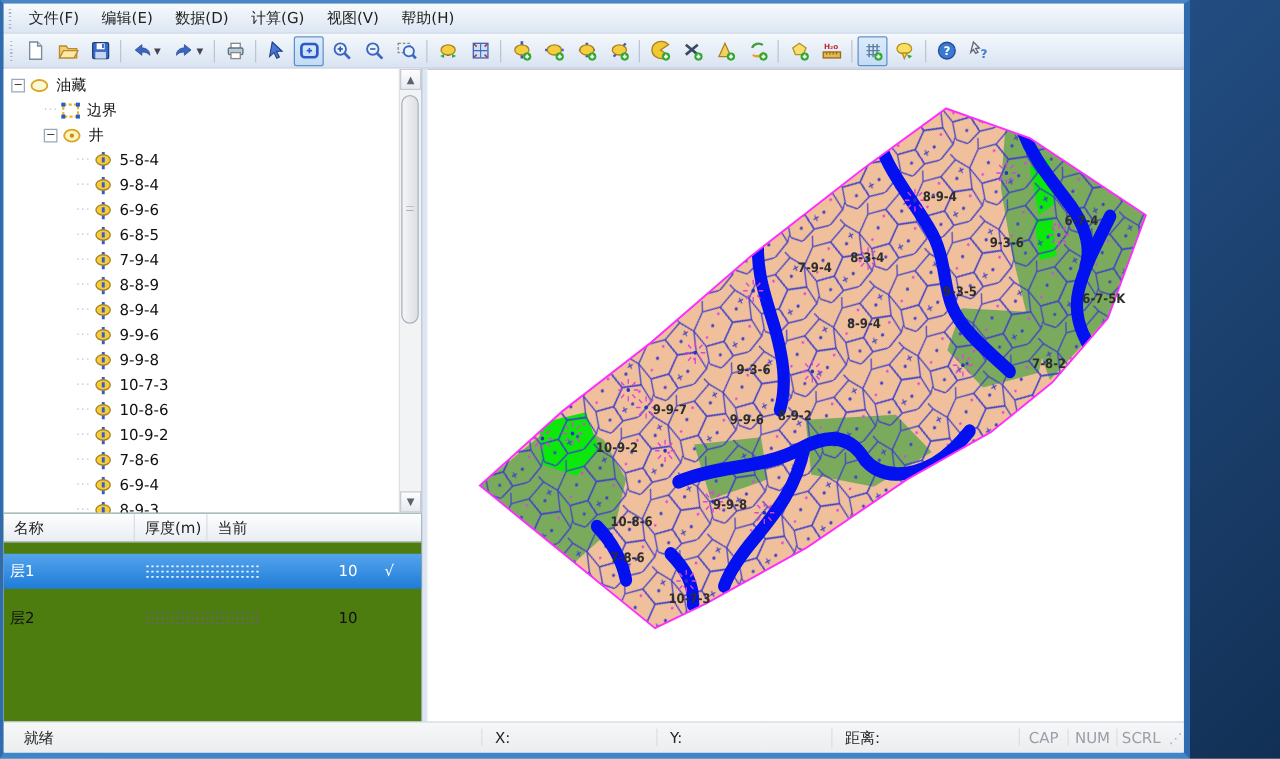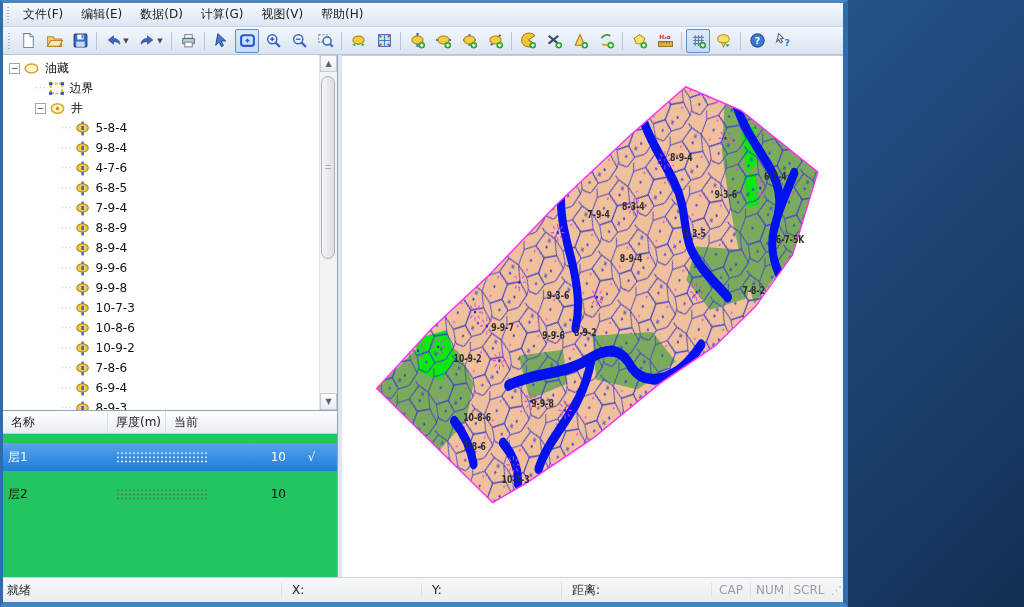--- a/index.html
+++ b/index.html
@@ -3,21 +3,21 @@
 <meta charset="utf-8">
 <style>
   html,body{margin:0;padding:0;}
   body{
     width:1024px;height:607px;overflow:hidden;
     font-family:"DejaVu Sans","Liberation Sans",sans-serif;
     background:linear-gradient(135deg,#16335e,#2a5a96 40%,#123055);
     position:relative;
   }
   .window{
-    position:absolute;left:0;top:0;width:848px;height:607px;
+    position:absolute;left:0;top:0;width:952px;height:607px;
     box-sizing:border-box;
     border-left:3px solid #2f6bad;border-right:5px solid #2f6bad;
     border-top:3px solid #4a86c4;border-bottom:5px solid #3e86c8;
     background:#eef3fa;display:flex;flex-direction:column;
   }
   
   .menubar{
     height:23px;flex:0 0 23px;display:flex;align-items:center;
     background:linear-gradient(#f7fafd,#dce6f3);
     border-bottom:1px solid #c8d4e4;font-size:12px;color:#222;
@@ -58,40 +58,40 @@
   
   .vscroll{position:absolute;top:0;right:0;width:17px;bottom:0;background:#f2f3f5;border-left:1px solid #e0e2e6;}
   .vscroll .arr{position:absolute;left:0;width:17px;height:17px;display:flex;align-items:center;justify-content:center;
     font-size:8px;color:#5a6470;background:linear-gradient(#fdfdfd,#e8eaee);border:1px solid #c7ccd4;box-sizing:border-box;}
   .vscroll .arr.up{top:0;} .vscroll .arr.down{bottom:0;}
   .vscroll .thumb{position:absolute;left:1px;width:14px;top:21px;height:183px;border-radius:7px;
     background:linear-gradient(90deg,#f4f5f7,#dddfe4);border:1px solid #a9b0ba;box-sizing:border-box;}
   .vscroll .thumb:after{content:"";position:absolute;left:3px;right:3px;top:50%;height:5px;margin-top:-3px;
     background:repeating-linear-gradient(#aab2bd 0 1px,transparent 1px 3px);}
   
-  .layers{flex:1 1 auto;background:#22c55e;font-size:12px;position:relative;}
+  .layers{flex:1 1 auto;background:#4d7c0f;font-size:12px;position:relative;}
   .lt-head{display:flex;height:22px;background:linear-gradient(#fdfefe,#e9edf3);
     border-bottom:1px solid #c3cbd6;color:#222;}
   .lt-head .c{display:flex;align-items:center;padding-left:8px;box-sizing:border-box;border-right:1px solid #d8dee6;}
   .lt-row{display:flex;height:28px;margin-top:9px;align-items:center;color:#111;}
   .lt-row.selected{background:linear-gradient(#55a4ec,#1f7cd9);color:#fff;}
   .c-name{width:105px;flex:0 0 105px;padding-left:5px;box-sizing:border-box;}
   .c-strat{width:120px;flex:0 0 120px;display:flex;align-items:center;padding-left:8px;box-sizing:border-box;}
   .c-thick{width:58px;flex:0 0 58px;text-align:right;}
   .c-cur{width:51px;flex:0 0 51px;text-align:center;}
   .dots{width:92px;height:13px;
     background-image:radial-gradient(#666 0.8px,transparent 1px);background-size:4px 4.2px;}
   .lt-row.selected .dots{background-image:radial-gradient(rgba(255,255,255,.9) 0.8px,transparent 1px);}
   
   .map-area{flex:1 1 auto;background:#fff;position:relative;border-top:1px solid #c3cbd6;min-width:0;}
   .map-area svg{display:block;width:100%;height:100%;}
   
   .statusbar{height:24px;flex:0 0 24px;display:flex;align-items:center;
     background:linear-gradient(#f6f7f8,#ecedef);border-top:1px solid #cfd4da;font-size:12px;color:#222;}
-  .sb-ready{flex:1 1 auto;padding-left:4px;}
+  .sb-ready{flex:1 1 auto;padding-left:16px;}
   .sb-cell{width:140px;flex:0 0 140px;border-left:1px solid #dcdfe3;padding-left:10px;box-sizing:border-box;}
   .sb-toggle{width:38px;flex:0 0 38px;text-align:center;color:#9aa0a8;border-left:1px solid #dcdfe3;}
   .sb-grip{width:14px;color:#9fb4cc;font-size:11px;text-align:right;padding-right:1px;}
 </style>
 </head>
 <body>
 
 <div class="window">
 
   <div class="menubar">
@@ -364,21 +364,21 @@
               <span class="tlabel">9-8-4</span>
             </div>
             <div class="trow">
               <span style="width:58px;flex:0 0 58px"></span>
               <span class="dotline">···</span>
               <span class="ticon"><svg viewBox="0 0 16 16" width="17" height="17">
                   <path d="M7 1.5h2.2v13H7z" fill="#3a5aca"></path>
                   <ellipse cx="8" cy="7.5" rx="5.4" ry="3.9" fill="#f5ce3e" stroke="#a8821e"></ellipse>
                   <path d="M7 5.5h2.2v4H7z" fill="#3a5aca"></path>
                 </svg></span>
-              <span class="tlabel">4-7-6</span>
+              <span class="tlabel">6-9-6</span>
             </div>
             <div class="trow">
               <span style="width:58px;flex:0 0 58px"></span>
               <span class="dotline">···</span>
               <span class="ticon"><svg viewBox="0 0 16 16" width="17" height="17">
                   <path d="M7 1.5h2.2v13H7z" fill="#3a5aca"></path>
                   <ellipse cx="8" cy="7.5" rx="5.4" ry="3.9" fill="#f5ce3e" stroke="#a8821e"></ellipse>
                   <path d="M7 5.5h2.2v4H7z" fill="#3a5aca"></path>
                 </svg></span>
               <span class="tlabel">6-8-5</span>

